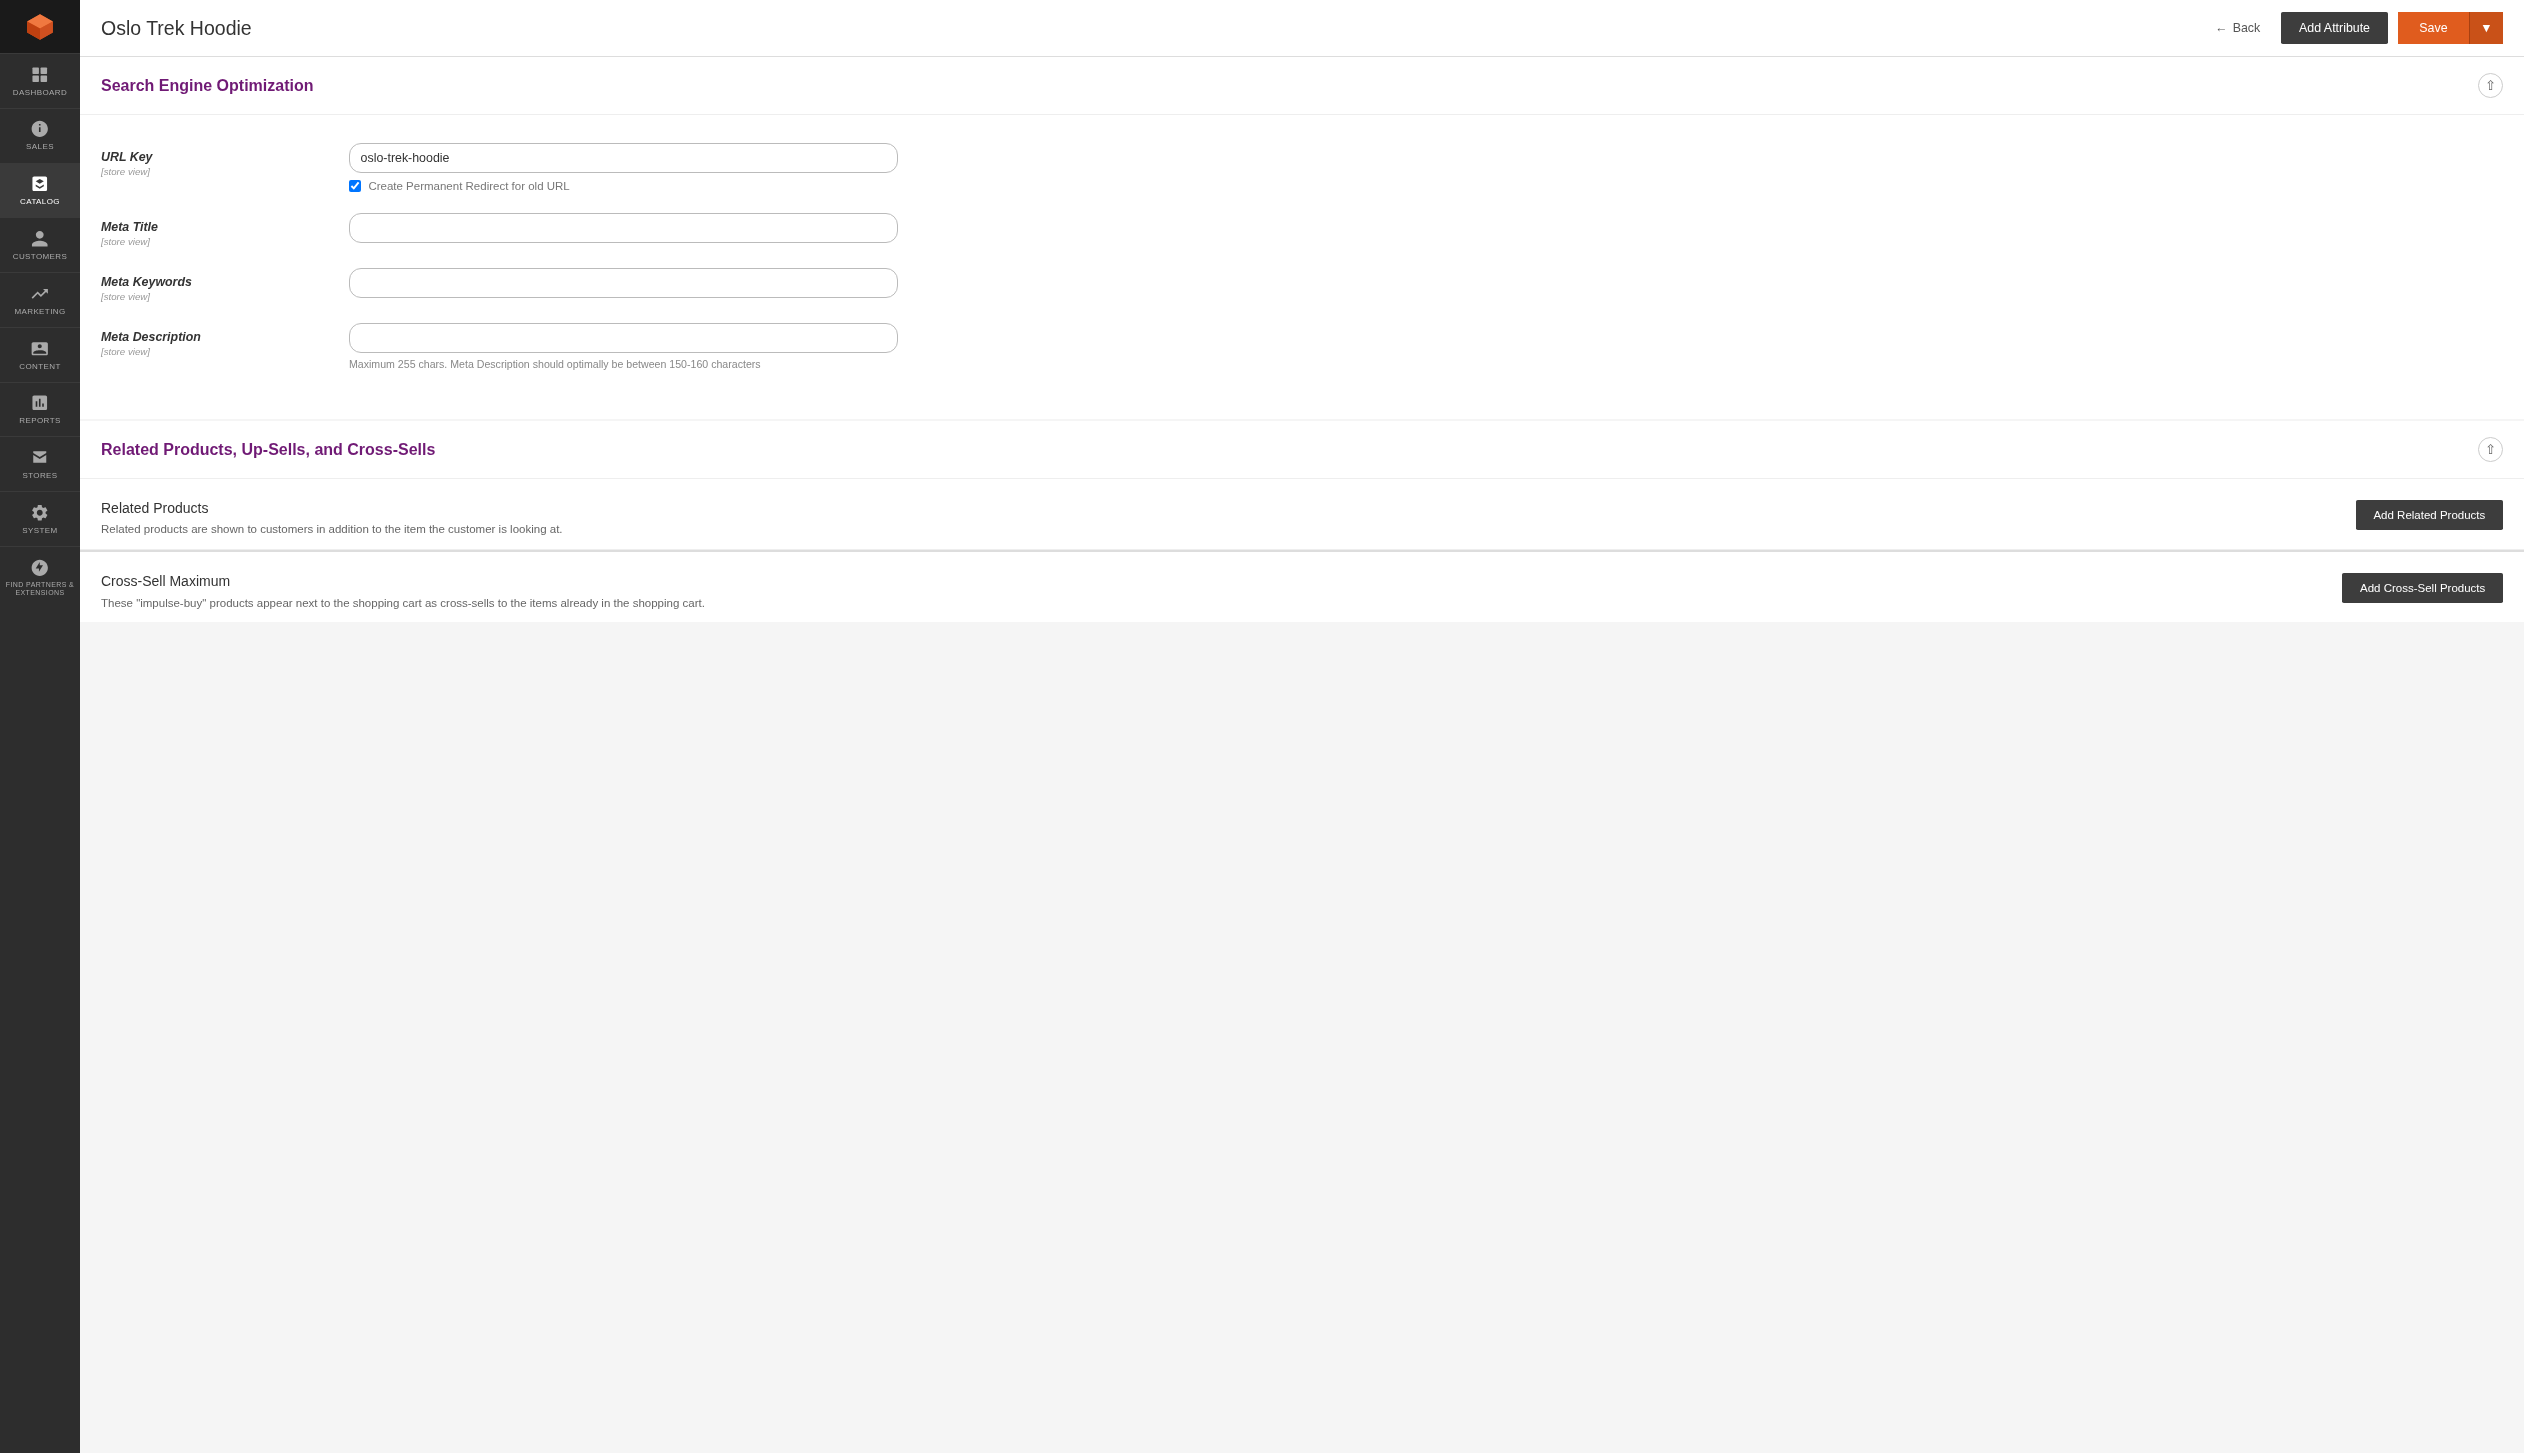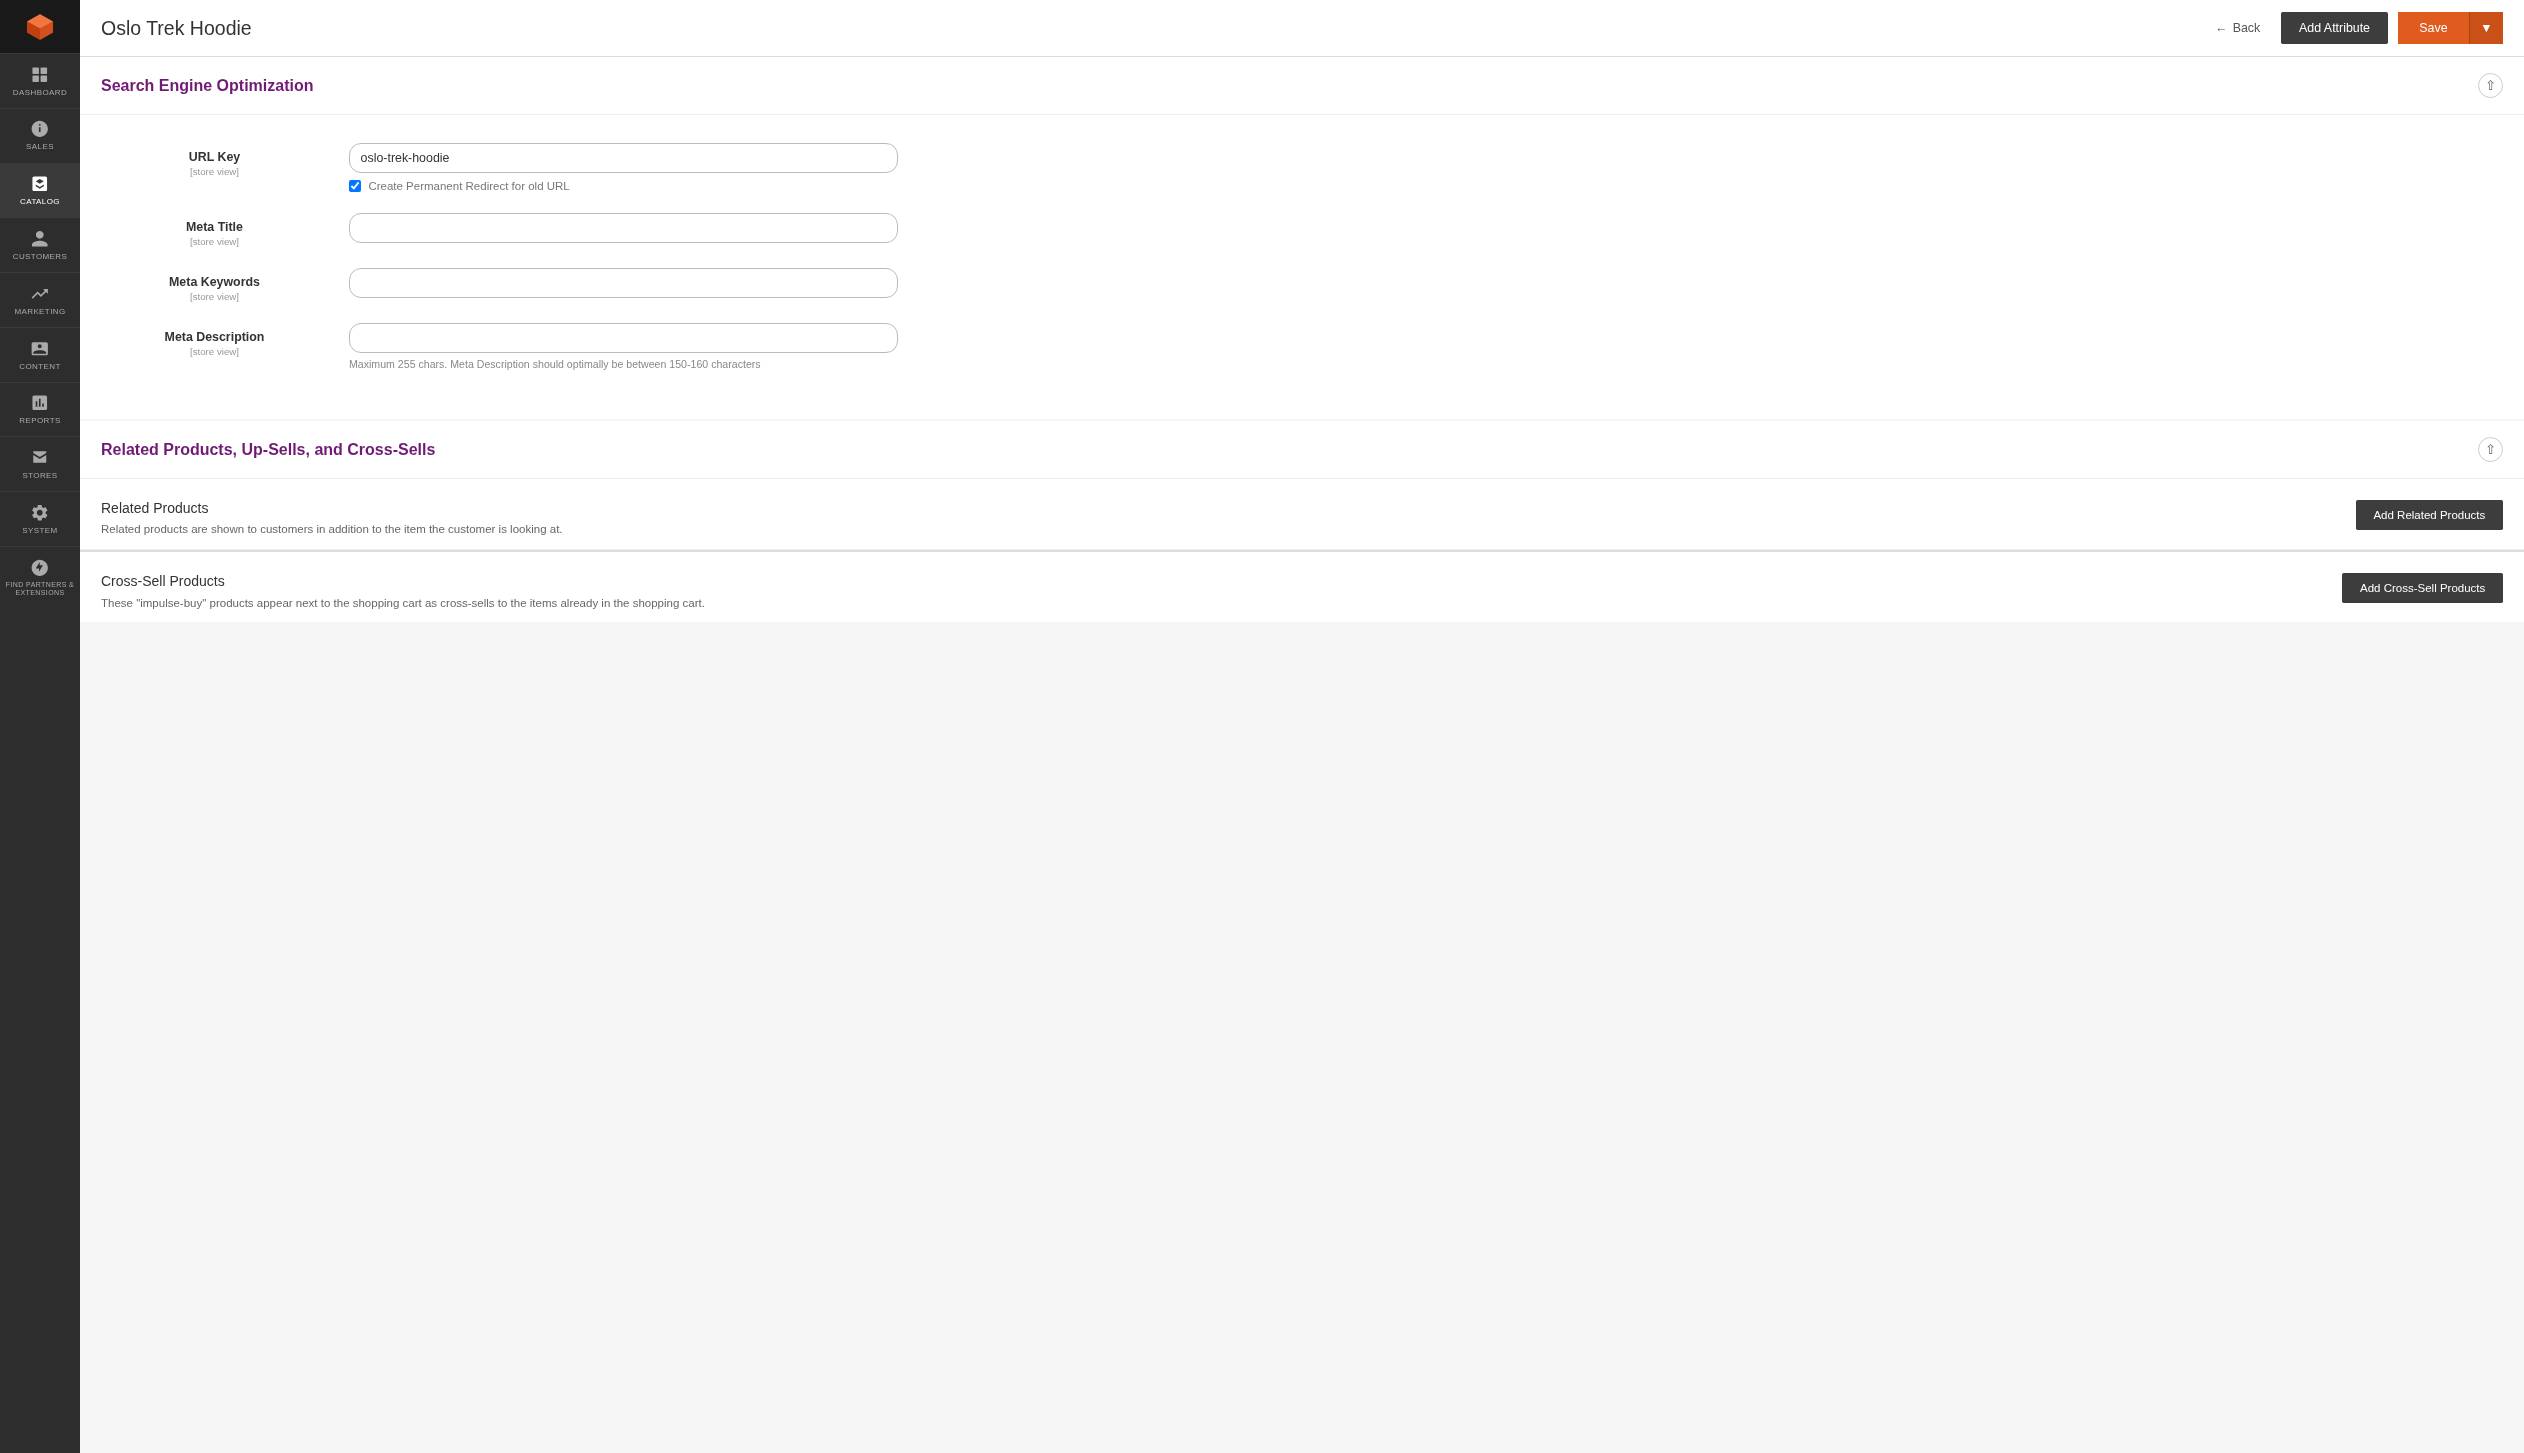--- a/index.html
+++ b/index.html
@@ -160,24 +160,25 @@
     .form-body {
       padding: 28px 21px;
     }
     .form-row {
       display: flex;
       align-items: flex-start;
       margin-bottom: 21px;
     }
     .form-label-group {
       width: 248px;
-      text-align: center;
+      text-align: left;
       padding-right: 21px;
       padding-top: 7px;
       flex-shrink: 0;
+      font-style: italic;
     }
     .form-label {
       font-size: 12.4px;
       font-weight: 600;
       color: #333;
       display: block;
     }
     .form-label-sub {
       font-size: 9.7px;
       color: #999;
@@ -441,21 +442,21 @@
       </div>
 
       <hr class="section-divider">
 
 
       <hr class="section-divider">
 
       <div class="sub-section">
         <div class="sub-section-header">
           <div>
-            <div class="sub-section-title">Cross-Sell Products</div>
+            <div class="sub-section-title">Cross-Sell Maximum</div>
             <div class="sub-section-desc">These "impulse-buy" products appear next to the shopping cart as cross-sells to the items already in the shopping cart.</div>
           </div>
           <button class="btn-add">Add Cross-Sell Products</button>
         </div>
       </div>
 
     </div>
 
   </div>
 </div>

